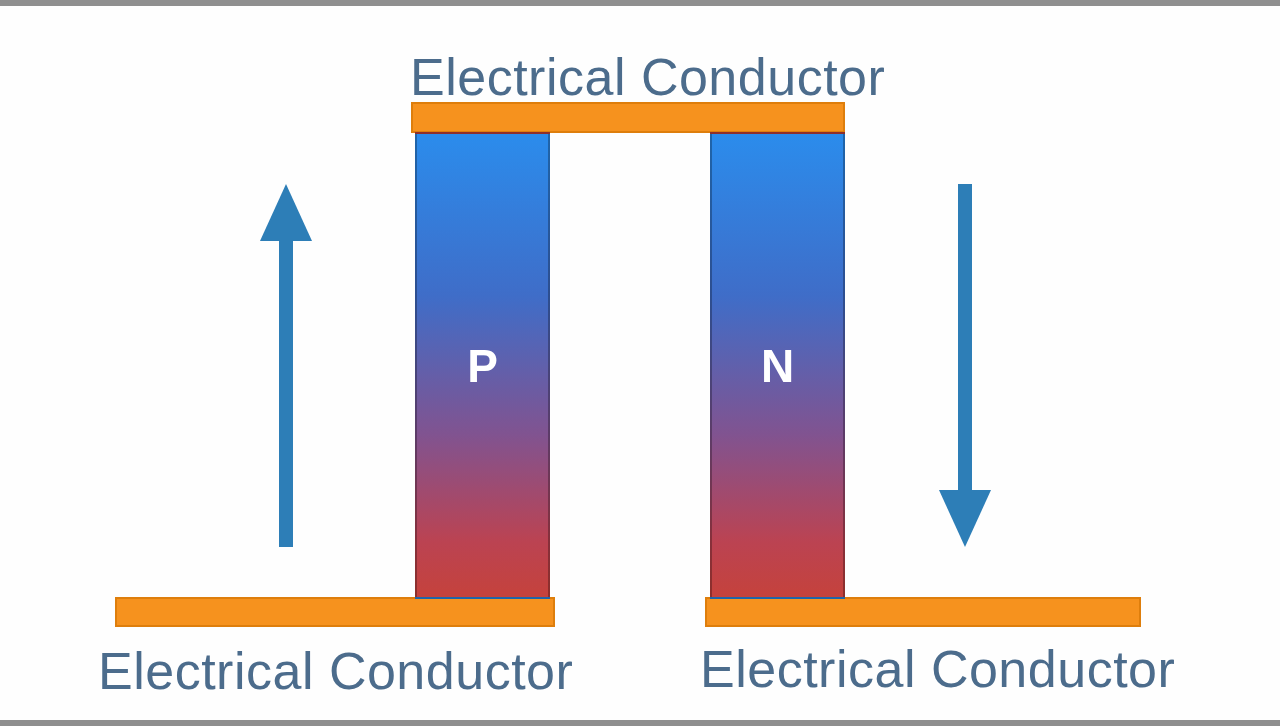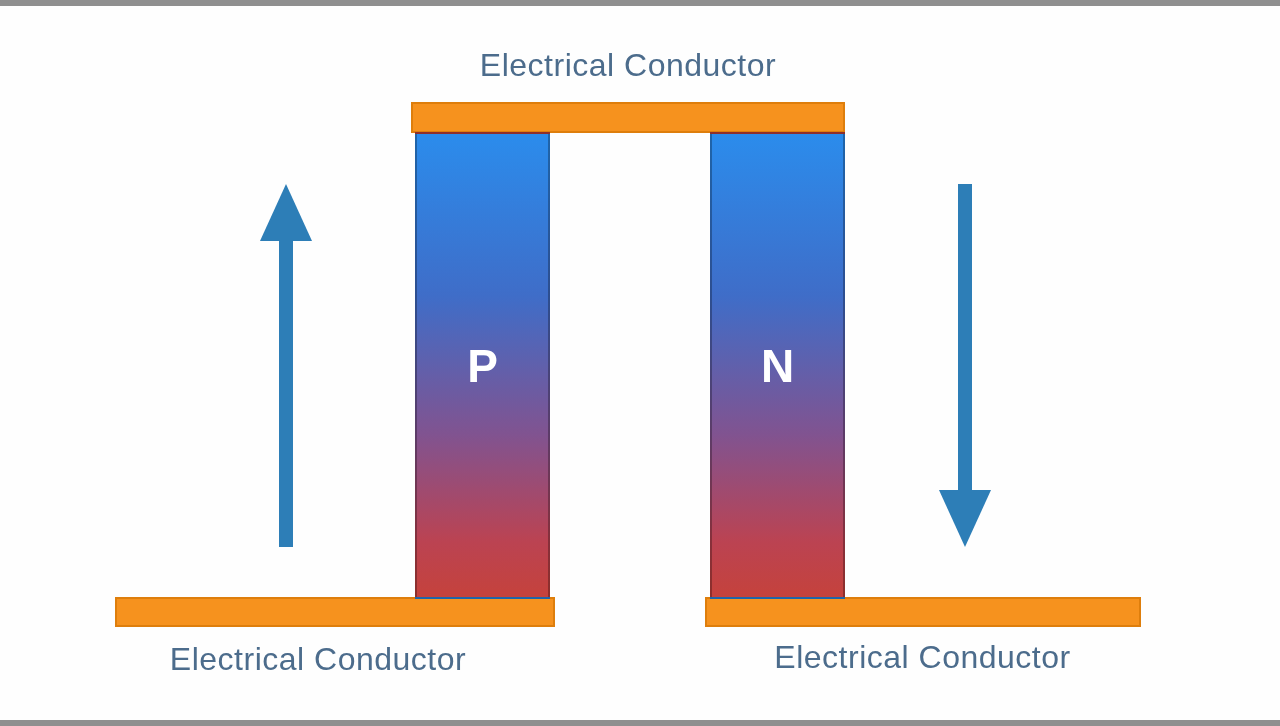--- a/index.html
+++ b/index.html
@@ -11,21 +11,21 @@
     font-family:"Liberation Sans", sans-serif;
   }
 
   .letterbox { position:absolute; left:0; width:100%; height:6px; background:#8f8f8f; }
   .letterbox.top { top:0; }
   .letterbox.bottom { bottom:0; }
 
   .label {
     position:absolute;
     color:var(--label-text, #4C6C8C);
-    font-size:32px;
+    font-size:52px;
     font-weight:400;
     text-align:center;
     white-space:nowrap;
     letter-spacing:0.5px;
   }
   .top-label { left:410px; top:47px; width:436px; }
   .bottom-left-label { left:98px; top:641px; width:440px; }
   .bottom-right-label { left:700px; top:639px; width:445px; }
 
   .bar {

